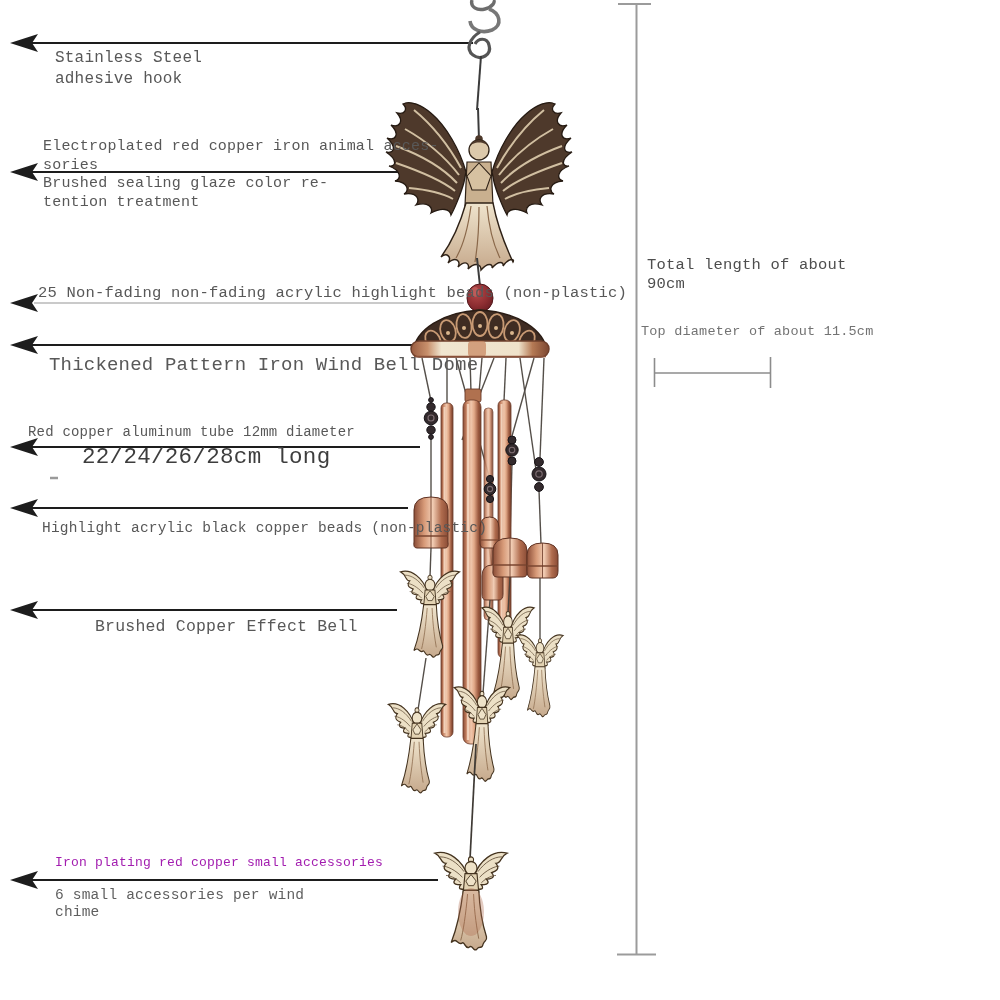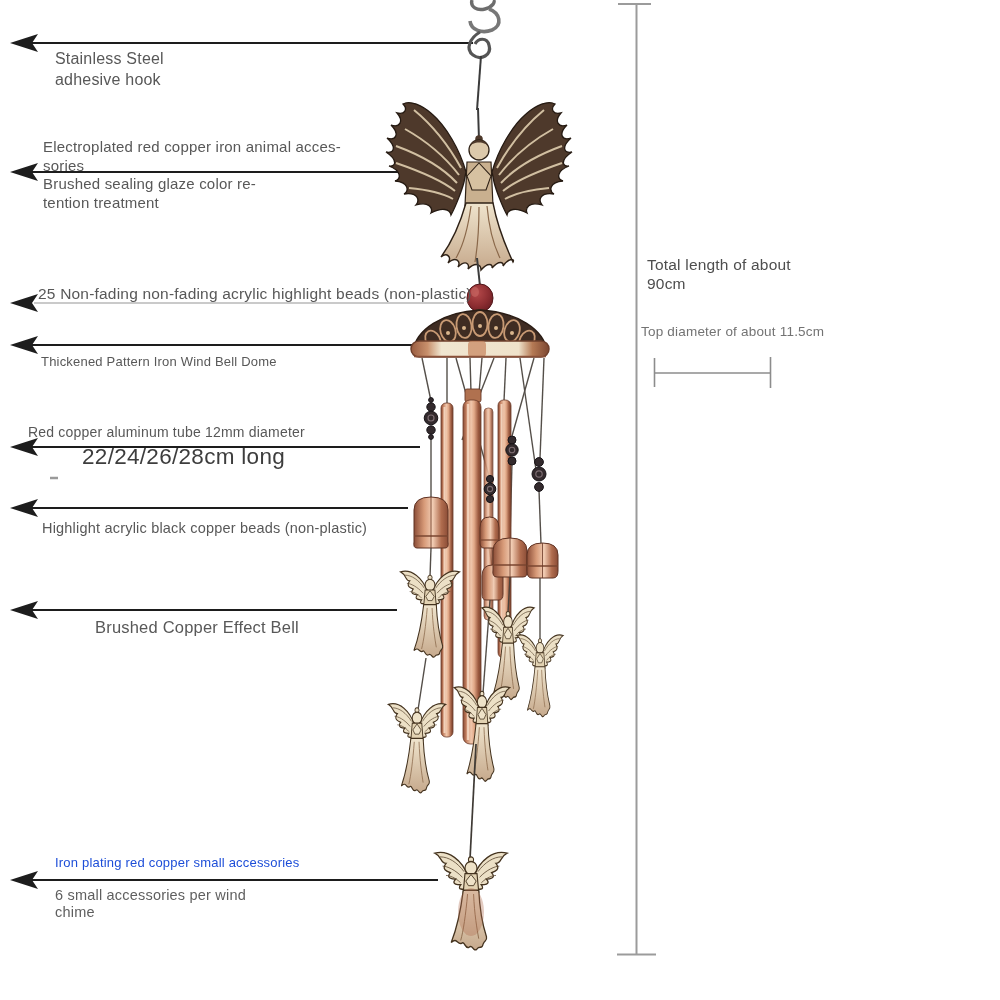--- a/index.html
+++ b/index.html
@@ -1,34 +1,34 @@
 <!DOCTYPE html>
 <html><head>
 <meta charset="utf-8">
 <style>
   html,body{margin:0;padding:0;background:#ffffff;}
   .canvas{
     position:relative;width:1000px;height:1000px;background:#ffffff;overflow:hidden;
-    font-family:Liberation Sans, sans-serif;
+    font-family:Liberation Mono, monospace;
   }
   .canvas svg{position:absolute;left:0;top:0;}
   .label{
     position:absolute;color:#585858;white-space:pre-line;line-height:1.25;
     letter-spacing:0.2px;z-index:5;
   }
   #lbl-hook{left:55px;top:48px;font-size:16px;line-height:1.32;}
   #lbl-acc-top{left:43px;top:138px;font-size:15px;line-height:1.24;}
   #lbl-acc-bottom{left:43px;top:175px;font-size:15px;line-height:1.24;}
   #lbl-beads{left:38px;top:284px;font-size:15.5px;}
-  #lbl-dome{left:41px;top:354px;font-size:13px;}
+  #lbl-dome{left:49px;top:354px;font-size:19px;}
   #lbl-tube-d{left:28px;top:424px;font-size:14px;}
   #lbl-tube-l{left:42px;top:443px;font-size:22.5px;color:#3d3d3d;letter-spacing:0.3px;margin-left:40px;}
   #lbl-bbeads{left:42px;top:519px;font-size:14.5px;}
   #lbl-bell{left:51px;top:617px;font-size:16.5px;margin-left:44px;}
-  #lbl-small-acc{left:55px;top:855px;font-size:13px;color:#1d4ed8;}
+  #lbl-small-acc{left:55px;top:855px;font-size:13px;color:#a21caf;}
   #lbl-per-chime{left:55px;top:887px;font-size:14.5px;line-height:1.15;color:#5f5f5f;}
   #lbl-total{left:647px;top:212px;font-size:15.5px;line-height:1.22;color:#4e4e4e;margin-top:44px;}
   #lbl-diam{left:641px;top:324px;font-size:13.5px;color:#737373;}
 </style>
 </head>
 <body>
 
 <div class="canvas">
 
   <svg width="1000" height="1000" viewBox="0 0 1000 1000">

